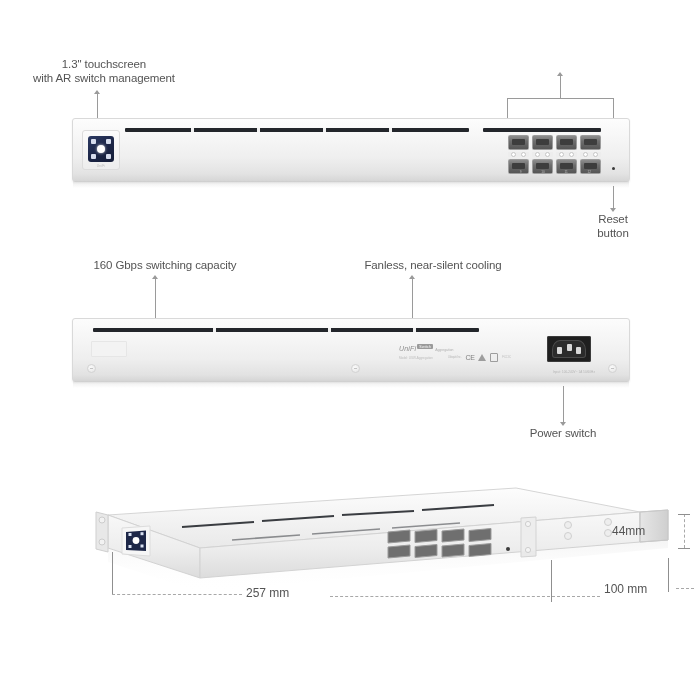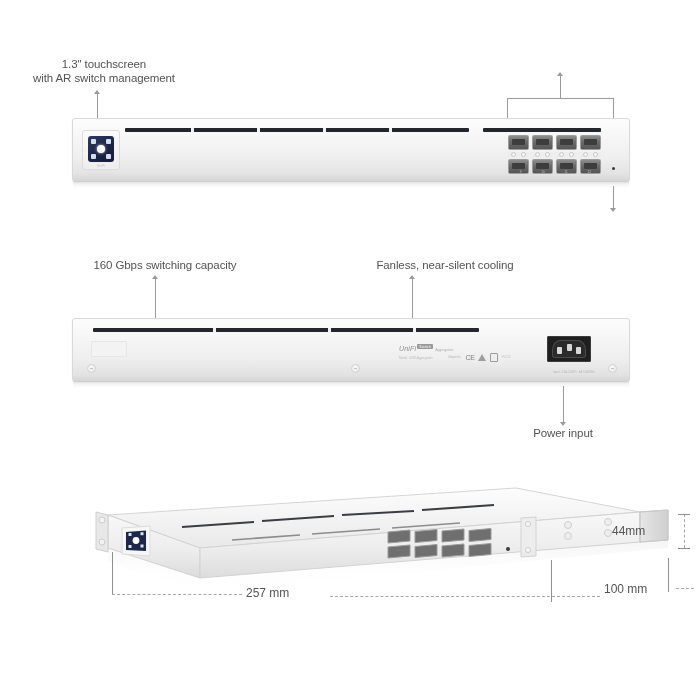--- a/index.html
+++ b/index.html
@@ -405,26 +405,28 @@
       <span>10</span>
       <span>11</span>
       <span>12</span>
     </div>
 
     <div class="reset-dot"></div>
   </div>
 
   <div class="vline" style="left:613px; top:186px; height:22px;"></div>
   <div class="arrow-down" style="left:610px; top:208px;"></div>
+  <div class="callout" style="left:563px; top:212px; width:100px;">Reset
+button</div>
 
   <div class="callout" style="left:20px; top:258px; width:290px;">160 Gbps switching capacity</div>
   <div class="vline" style="left:155px; top:278px; height:40px;"></div>
   <div class="arrow-up" style="left:152px; top:275px;"></div>
 
-  <div class="callout" style="left:300px; top:258px; width:290px;">Fanless, near-silent cooling</div>
+  <div class="callout" style="left:288px; top:258px; width:290px;">Fanless, near-silent cooling</div>
   <div class="vline" style="left:412px; top:278px; height:40px;"></div>
   <div class="arrow-up" style="left:409px; top:275px;"></div>
 
   <div class="rear-unit">
     <div class="vent-strip" style="left:20px; right:150px;"></div>
     <div class="vent-break" style="left:140px;"></div>
     <div class="vent-break" style="left:255px;"></div>
     <div class="vent-break" style="left:340px;"></div>
 
     <div class="rear-label-box"></div>
@@ -451,21 +453,21 @@
         <div class="iec-pin iec-p1"></div>
         <div class="iec-pin iec-p2"></div>
         <div class="iec-pin iec-p3"></div>
       </div>
     </div>
     <div class="iec-spec">Input: 100-240V~ 1A 50/60Hz</div>
   </div>
 
   <div class="vline" style="left:563px; top:386px; height:36px;"></div>
   <div class="arrow-down" style="left:560px; top:422px;"></div>
-  <div class="callout" style="left:503px; top:426px; width:120px;">Power input</div>
+  <div class="callout" style="left:503px; top:426px; width:120px;">Power switch</div>
 
   <div class="iso-wrap">
     <svg class="iso-svg" width="700" height="170" viewBox="0 0 700 170">
       <defs>
         <linearGradient id="topFace" x1="0" y1="0" x2="0" y2="1">
           <stop offset="0%" stop-color="#fdfdfd"></stop>
           <stop offset="100%" stop-color="#e9e9e9"></stop>
         </linearGradient>
         <linearGradient id="frontFace" x1="0" y1="0" x2="0" y2="1">
           <stop offset="0%" stop-color="#f8f8f8"></stop>

